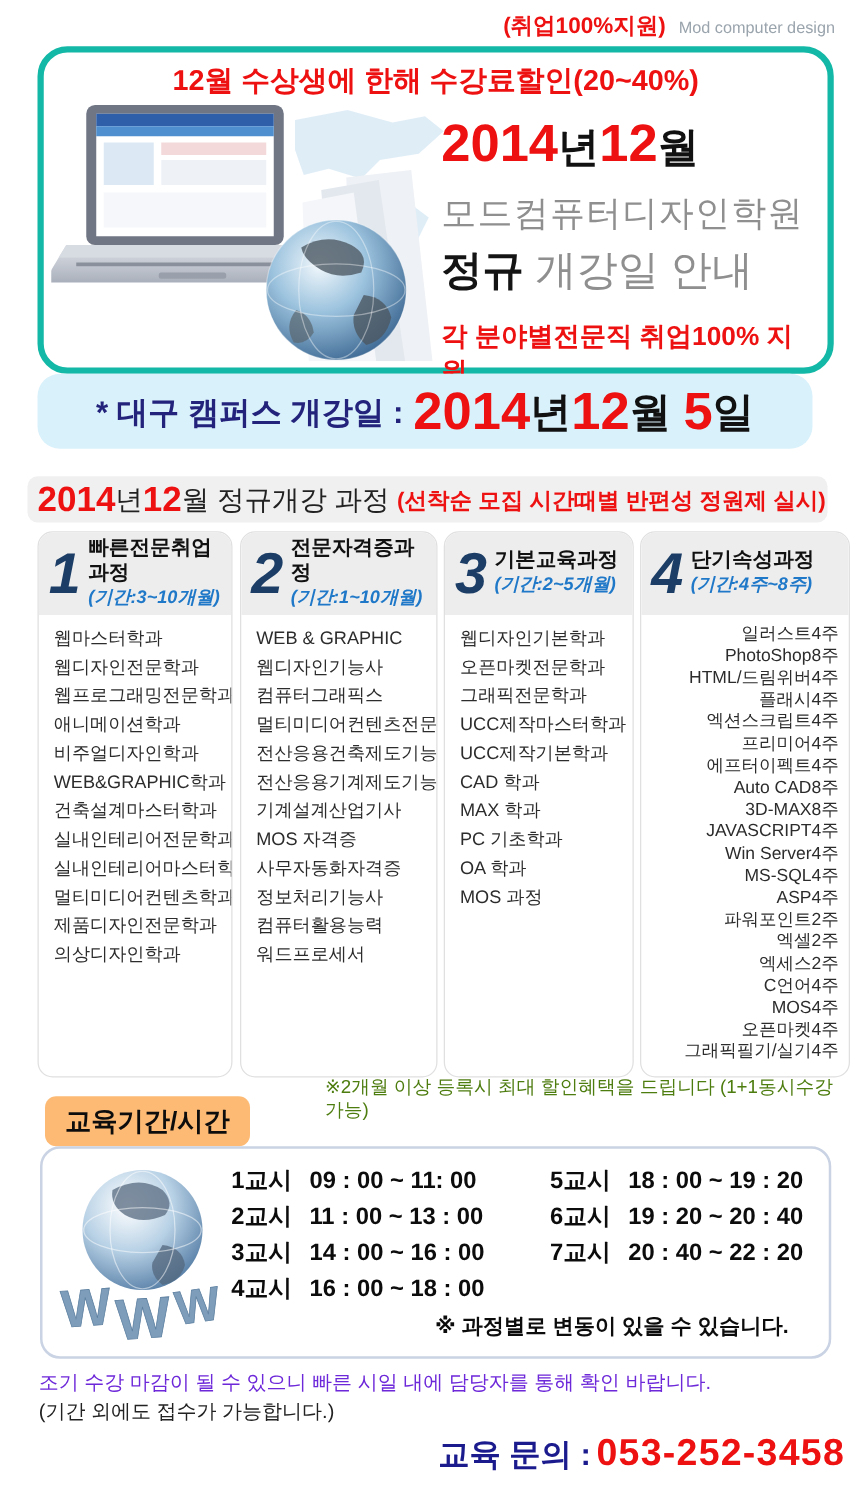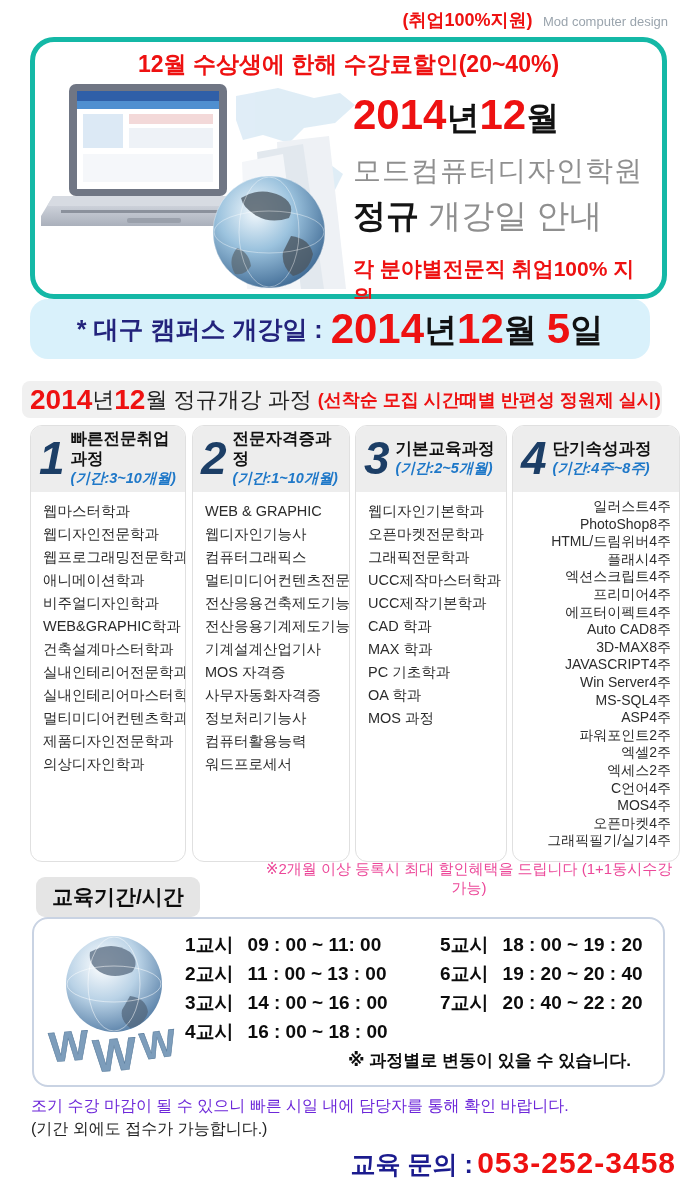--- a/index.html
+++ b/index.html
@@ -58,25 +58,25 @@
   .course-list{padding:8px 6px 0 12px;}
   .course-item{font-size:14.5px;color:#2c2c2c;line-height:23px;white-space:nowrap;}
   .short-list{padding:6px 8px 0 10px;}
   .short-item{display:flex;justify-content:flex-end;font-size:14px;color:#2c2c2c;
     line-height:17.6px;white-space:nowrap;}
   .col1{left:0;width:156px;}
   .col2{left:162px;width:158px;}
   .col3{left:325px;width:152px;}
   .col4{left:482px;width:168px;}
 
-  .register-note{position:absolute;left:260px;top:860px;width:418px;text-align:center;
-    font-size:15px;color:#ec4899;}
-
-  
-  .badge{position:absolute;left:36px;top:877px;background:#e5e5e5;border-radius:9px;
+  .register-note{position:absolute;left:260px;top:860px;width:418px;text-align:left;
+    font-size:15px;color:#4d7c0f;}
+
+  
+  .badge{position:absolute;left:36px;top:877px;background:#fdba74;border-radius:9px;
     padding:6px 16px;font-size:21px;font-weight:bold;color:#0d0d0d;}
   .schedule-box{position:absolute;left:32px;top:917px;width:633px;height:170px;
     border:2px solid #c9d3e3;border-radius:16px;background:#fff;box-sizing:border-box;}
   .www-art{position:absolute;left:42px;top:922px;width:155px;height:158px;}
   .sched-col{position:absolute;top:930px;}
   .sched-left{left:185px;}
   .sched-right{left:440px;}
   .sched-row{display:flex;gap:14px;font-weight:bold;font-size:19px;color:#0c0c0c;
     line-height:29px;white-space:nowrap;}
   .sched-note{position:absolute;left:348px;top:1049px;font-weight:bold;font-size:17px;color:#0c0c0c;}

